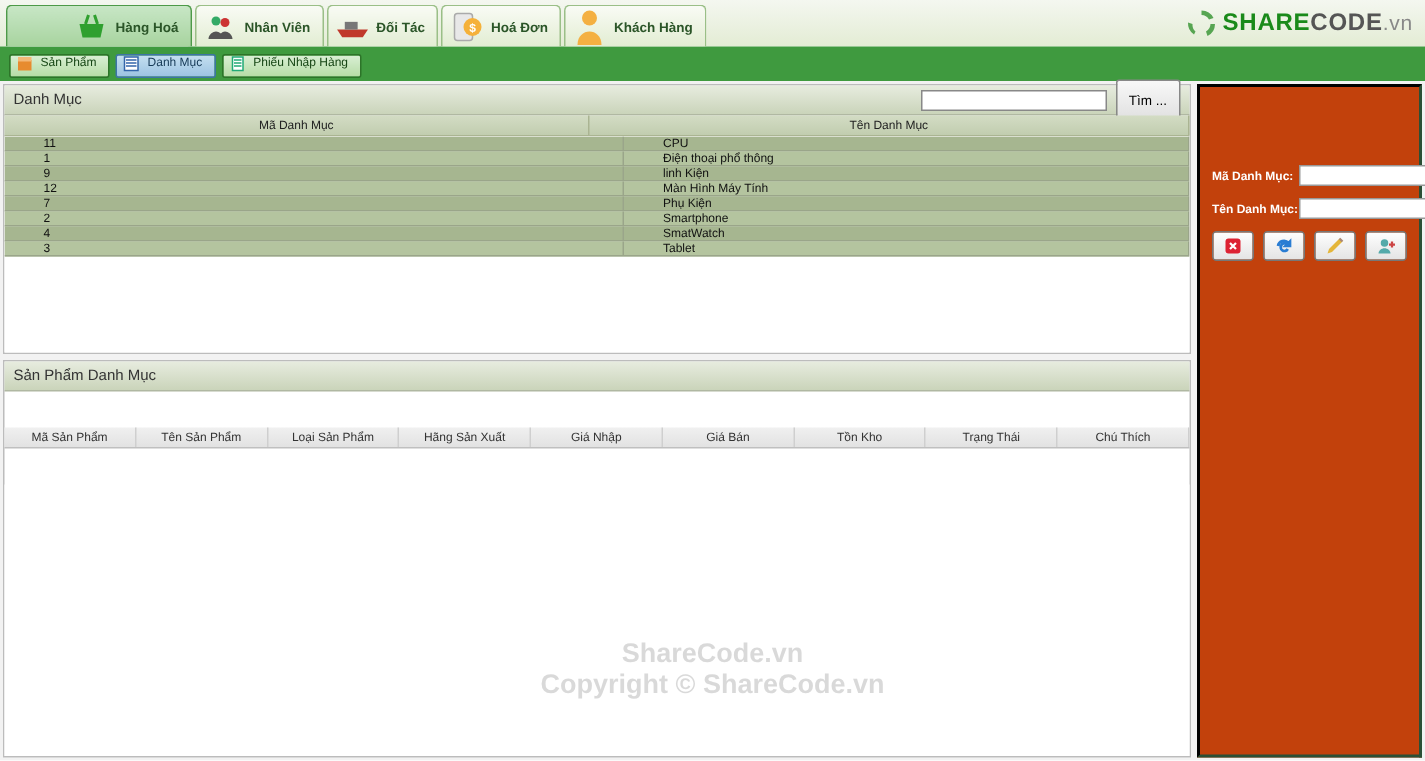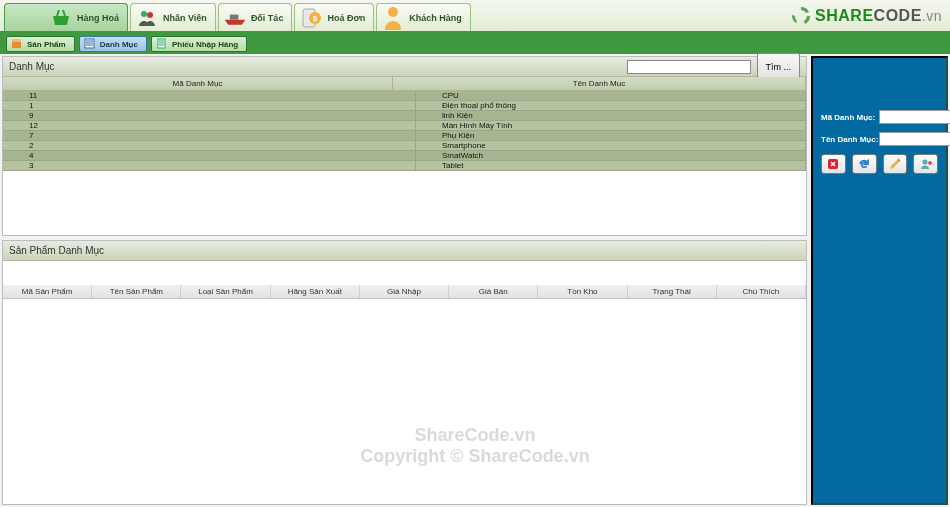--- a/index.html
+++ b/index.html
@@ -68,30 +68,30 @@
 
   
   .sub-nav {
     height: 20px;
     background: #3f9a3f;
     display: flex;
     align-items: center;
     padding-left: 6px;
   }
   .sub-tab {
-    display: flex; align-items: center;
+    display: flex; 
     height: 16px;
     margin-right: 4px;
     padding: 0 8px 0 4px;
     border-radius: 2px;
     background: linear-gradient(#d9efd4, #b6dca6);
     border: 1px solid #2d7429;
     color: #164514;
     font-size: 8px;
-    font-weight: bold;
+    font-weight: normal;
     cursor: pointer;
   }
   .sub-tab.selected {
     background: linear-gradient(#c4dff0, #9cc3e2);
     border-color: #3d74a7;
     color: #163a57;
   }
   .sub-tab .mini-icon {
     width: 12px; height: 12px; margin-right: 4px;
   }
@@ -194,22 +194,22 @@
     border-right: 1px solid #cfcfcf;
     display:flex; align-items:center; justify-content:center;
   }
   .prod-body {
     flex: 1;
     background: #fff;
   }
 
   
   .sidebar {
-    width: 137px;
-    background: #0369a1;
+    width: 150px;
+    background: #c2410c;
     border: 2px inset #2b4f35;
     padding: 52px 8px 20px 8px;
     color: #fff;
     font-size: 9px;
   }
   .field-row {
     display: flex;
     align-items: center;
     margin-bottom: 8px;
   }

